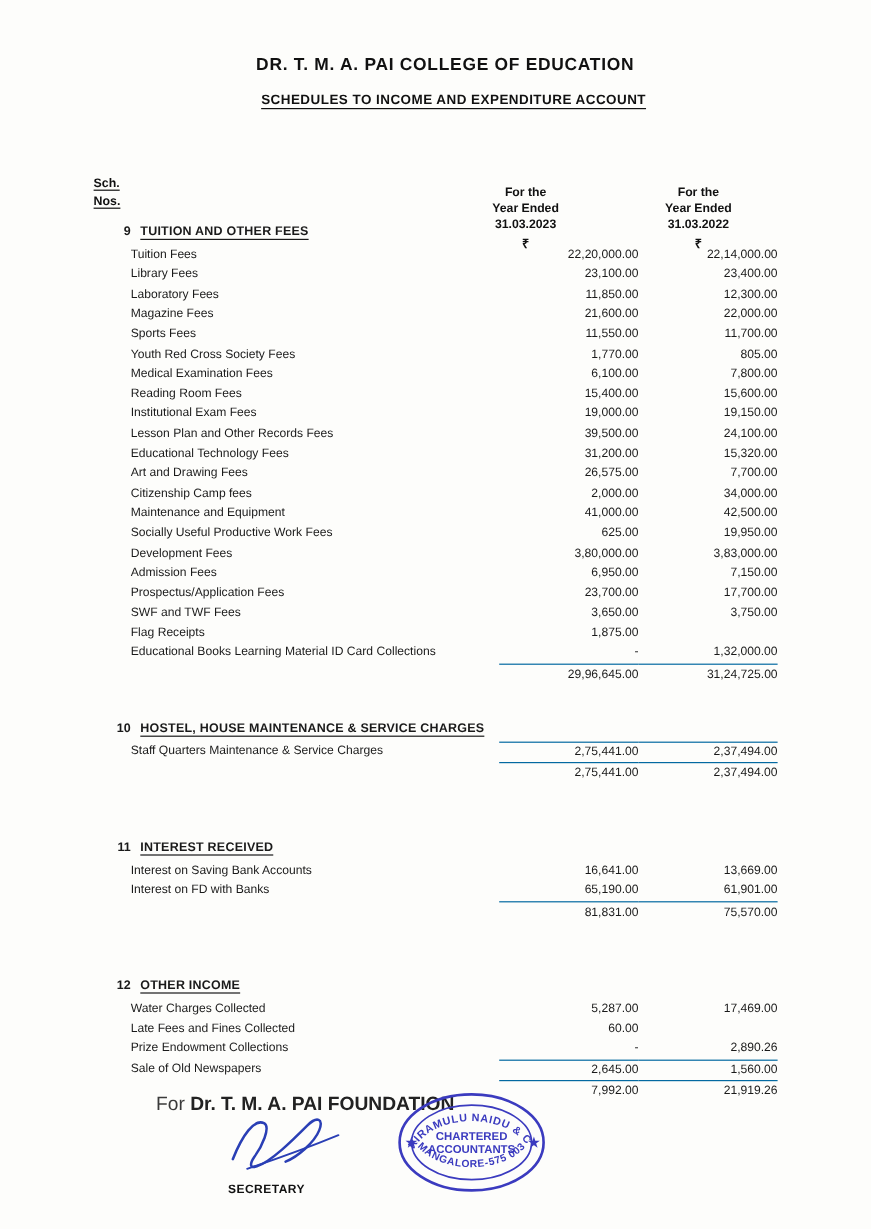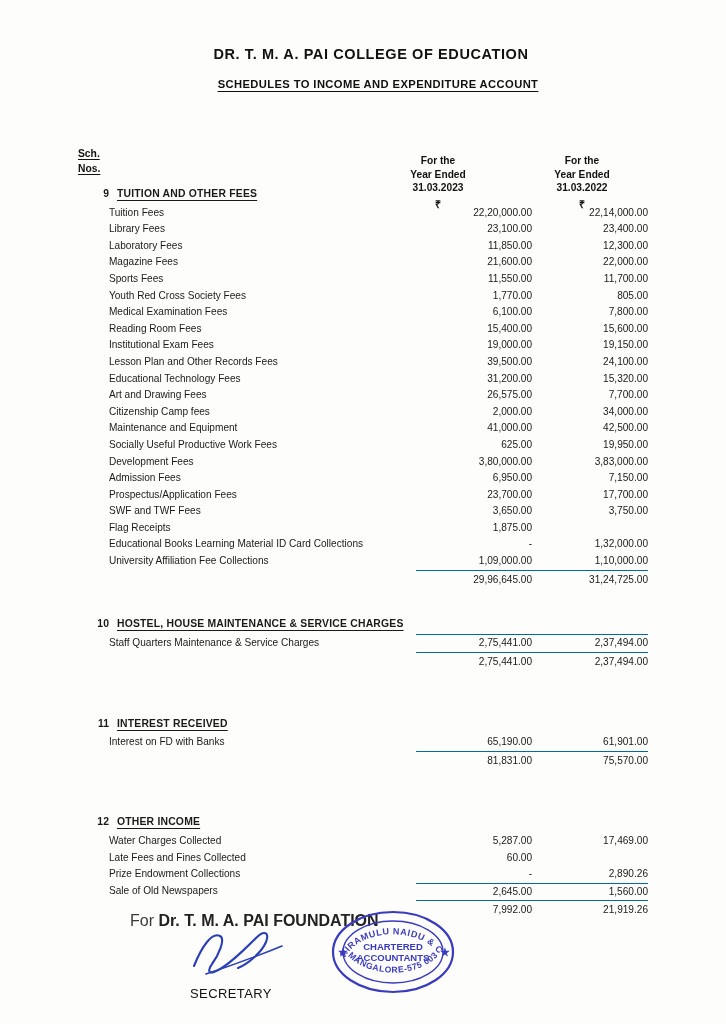--- a/index.html
+++ b/index.html
@@ -155,22 +155,22 @@
     left: 52px;
     top: 10px;
     font-size: 16px;
     color: #3a3a3a;
   }
   .for-line b { font-weight: bold; color: #222; }
   .secretary {
     position: absolute;
     left: 112px;
     top: 84px;
-    font-size: 13px;
-    font-weight: normal;
+    font-size: 10px;
+    font-weight: bold;
     letter-spacing: 0.4px;
     color: #111;
   }
   .signature {
     position: absolute;
     left: 108px;
     top: 20px;
     width: 120px;
     height: 62px;
   }
@@ -345,26 +345,20 @@
             <td class="desc-col">Flag Receipts</td>
             <td class="amt-col">1,875.00</td>
             <td class="amt-col2"></td>
           </tr>
         <tr>
             <td class="num-col"></td>
             <td class="desc-col">Educational Books Learning Material ID Card Collections</td>
             <td class="amt-col">-</td>
             <td class="amt-col2">1,32,000.00</td>
           </tr>
-        <tr>
-            <td class="num-col"></td>
-            <td class="desc-col">University Affiliation Fee Collections</td>
-            <td class="amt-col">1,09,000.00</td>
-            <td class="amt-col2">1,10,000.00</td>
-          </tr>
         <tr class="total">
           <td class="num-col"></td>
           <td class="desc-col"></td>
           <td class="amt-col topline">29,96,645.00</td>
           <td class="amt-col2 topline">31,24,725.00</td>
         </tr>
 
         <tr class="spacer-lg">
             <td colspan="4"></td>
           </tr>
@@ -394,20 +388,26 @@
         <tr class="spacer">
             <td colspan="4"></td>
           </tr>
 
         <tr class="section-head">
           <td class="num-col">11</td>
           <td class="desc-col">INTEREST  RECEIVED</td>
           <td class="amt-col"></td>
           <td class="amt-col2"></td>
         </tr>
+        <tr>
+            <td class="num-col"></td>
+            <td class="desc-col">Interest on Saving Bank Accounts</td>
+            <td class="amt-col">16,641.00</td>
+            <td class="amt-col2">13,669.00</td>
+          </tr>
         <tr>
             <td class="num-col"></td>
             <td class="desc-col">Interest on FD with Banks</td>
             <td class="amt-col">65,190.00</td>
             <td class="amt-col2">61,901.00</td>
           </tr>
         <tr class="total">
           <td class="num-col"></td>
           <td class="desc-col"></td>
           <td class="amt-col topline">81,831.00</td>

